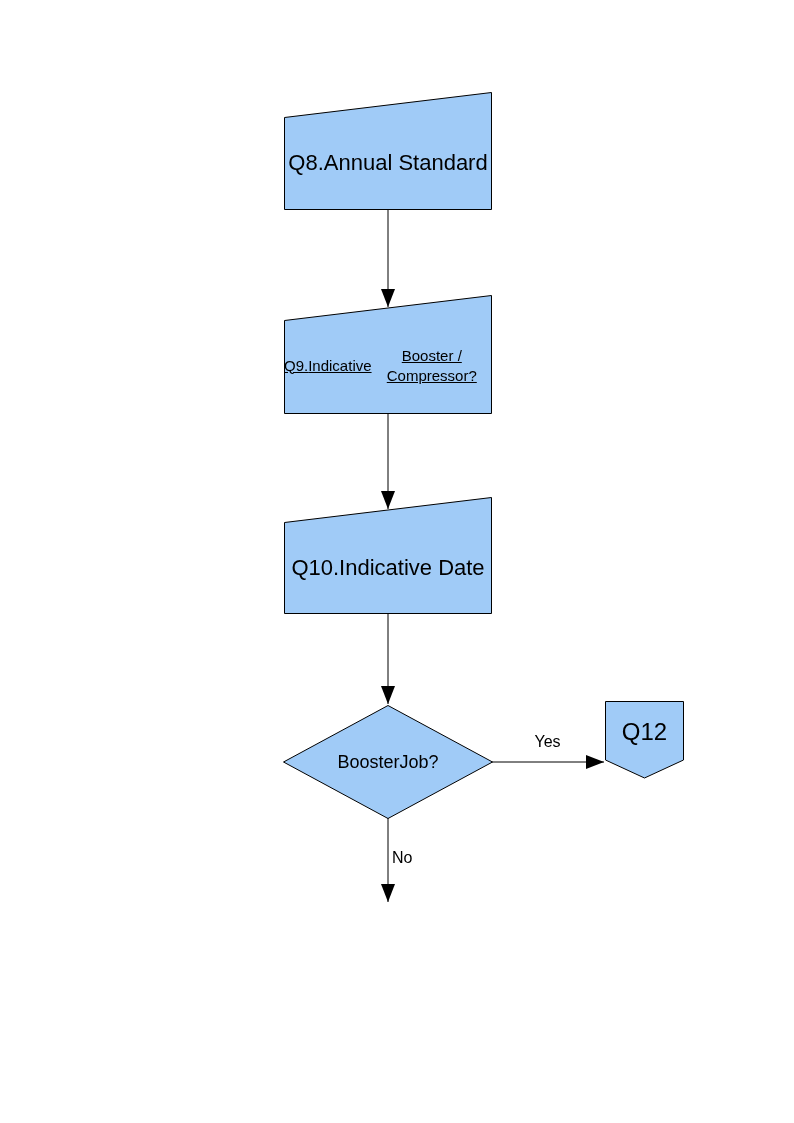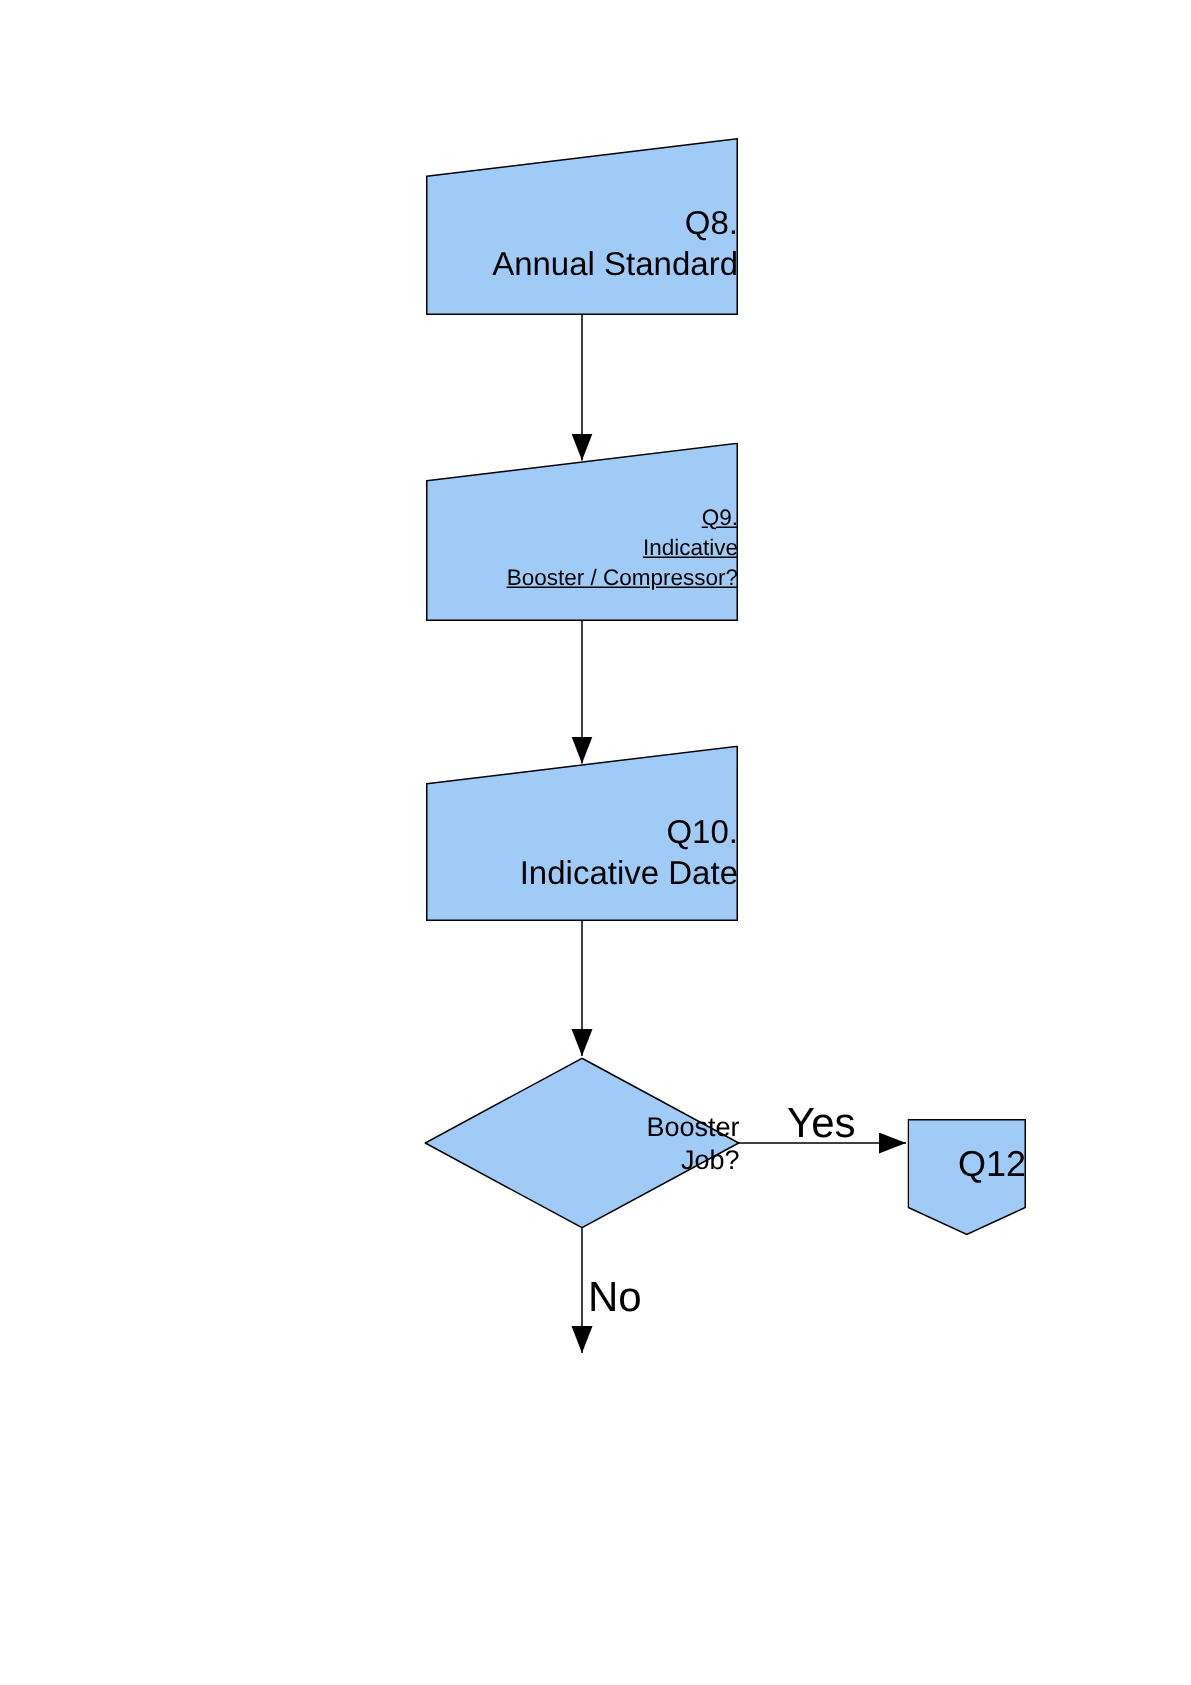--- a/index.html
+++ b/index.html
@@ -29,45 +29,45 @@
   .node svg { position: absolute; left: 0; top: 0; width: 100%; height: 100%; }
   .node polygon {
     fill: var(--shape-fill, #A0CBF7);
     stroke: var(--shape-border, #000000);
     stroke-width: 1;
   }
   .node-text {
     position: absolute;
     inset: 0;
     display: flex;
-    flex-direction: column;
-    align-items: flex-end;
+    flex-direction: row;
+    align-items: center;
     justify-content: center;
     text-align: center;
     line-height: 1.25;
   }
   
   .node.q8  { left: 284px; top:  92px; width: 208px; height: 118px; }
   .node.q9  { left: 284px; top: 295px; width: 208px; height: 119px; }
   .node.q10 { left: 284px; top: 497px; width: 208px; height: 117px; }
   .node.q8  .node-text { padding-top: 22px; font-size: 22px; line-height: 27px; }
   .node.q9  .node-text { padding-top: 22px; font-size: 15px; line-height: 20px; text-decoration: underline; }
   .node.q10 .node-text { padding-top: 24px; font-size: 22px; line-height: 27px; }
   
   .node.decision { left: 283px; top: 705px; width: 210px; height: 114px; }
   .node.decision .node-text { font-size: 18px; line-height: 22px; }
   
   .node.q11 { left: 348px; top: 903px; width: 79px; height: 81px; }
-  .node.q12 { left: 605px; top: 746px; width: 79px; height: 78px; }
+  .node.q12 { left: 605px; top: 701px; width: 79px; height: 78px; }
   .node.q11 .node-text { padding-bottom: 17px; font-size: 24px; }
   .node.q12 .node-text { padding-bottom: 16px; font-size: 24px; }
   
   .edge-label {
     position: absolute;
-    font-size: 28px;
+    font-size: 16px;
     color: var(--text-color, #000000);
   }
   .edge-label.yes { left: 505px; top: 733px; width: 85px; text-align: center; }
   .edge-label.no  { left: 392px; top: 849px; }
 </style>
 </head>
 <body>
 
 <div class="page">
 

